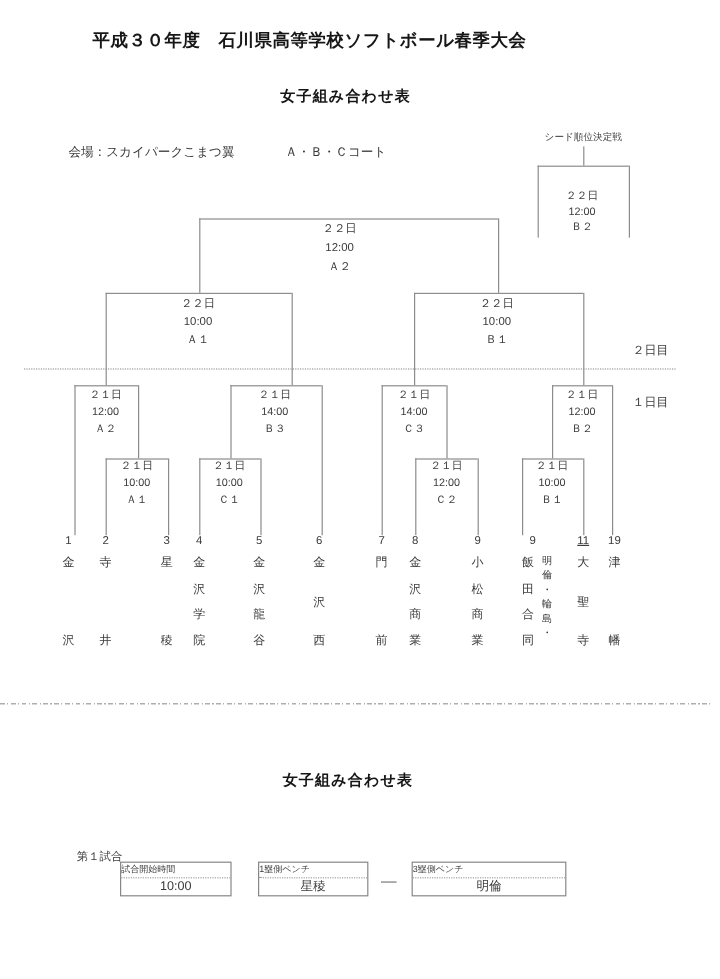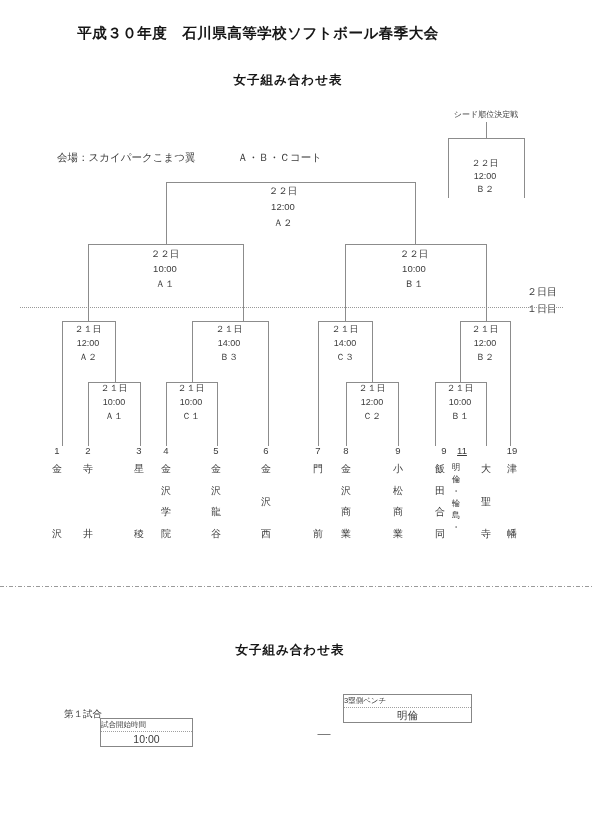--- a/index.html
+++ b/index.html
@@ -29,27 +29,27 @@
 </head>
 <body>
 
 <div class="page">
 
   <div class="abs ctr main-title" style="left:258px;top:24px">平成３０年度　石川県高等学校ソフトボール春季大会</div>
 
   <div class="abs ctr sec-title" style="left:288px;top:72px">女子組み合わせ表</div>
 
 
-  <div class="abs info" style="left:57px;top:151px">会場：スカイパークこまつ翼　　　　Ａ・Ｂ・Ｃコート</div>
+  <div class="abs info" style="left:57px;top:120px">会場：スカイパークこまつ翼　　　　Ａ・Ｂ・Ｃコート</div>
 
   <div class="abs ctr small-label" style="left:486px;top:109px">シード順位決定戦</div>
 
   <div class="abs day-label" style="left:527px;top:285px">２日目</div>
 
-  <div class="abs day-label" style="left:527px;top:302px">１日目</div>
+  <div class="abs day-label" style="left:527px;top:328px">１日目</div>
 
   <div class="dotted-line" style="left:20px;top:307px;width:543px"></div>
 
   <div class="abs" style="left:0;top:0;width:600px;height:816px" id="bracket-layer">
       <div class="bline" style="left: 486px; top: 122px; width: 1px; height: 16px;"></div>
       <div class="bline" style="left: 448px; top: 138px; width: 76px; height: 1px;"></div>
       <div class="bline" style="left: 448px; top: 138px; width: 1px; height: 60px;"></div>
       <div class="bline" style="left: 524px; top: 138px; width: 1px; height: 60px;"></div>
       <div class="bline" style="left: 166px; top: 182px; width: 249px; height: 1px;"></div>
       <div class="bline" style="left: 166px; top: 182px; width: 1px; height: 62px;"></div>
@@ -206,21 +206,21 @@
         <span>同</span>
       </div>
       <div class="tcol" title="飯田・明倫・輪島合同" style="left: 456px; top: 462px; height: 70px; font-size: 8.5px; width: 14px;">
         <span>明</span>
         <span>倫</span>
         <span>・</span>
         <span>輪</span>
         <span>島</span>
         <span>・</span>
       </div>
-      <div class="tnum" style="left: 462px; top: 445px; text-decoration: underline;">11</div>
+      <div class="tnum" style="left: 486px; top: 445px; text-decoration: underline;">11</div>
       <div class="tcol" title="大聖寺" style="left: 486px; top: 462px; height: 79px; font-size: 10px; width: 14px;">
         <span>大</span>
         <span>聖</span>
         <span>寺</span>
       </div>
       <div class="tnum" style="left: 512px; top: 445px;">19</div>
       <div class="tcol" title="津幡" style="left: 512px; top: 462px; height: 79px; font-size: 10px; width: 14px;">
         <span>津</span>
         <span>幡</span>
       </div>
@@ -231,21 +231,25 @@
   <div class="abs ctr sec-title" style="left:290px;top:642px">女子組み合わせ表</div>
 
 
   <div class="abs" style="left:64px;top:708px;font-size:9.5px">第１試合</div>
 
   <div class="tbox" style="left:100px;top:718px;width:93px;height:29px">
     <div class="tbox-header">試合開始時間</div>
     <div class="tbox-value">10:00</div>
   </div>
 
+  <div class="tbox" style="left:215px;top:718px;width:92px;height:29px">
+    <div class="tbox-header">1塁側ベンチ</div>
+    <div class="tbox-value">星稜</div>
+  </div>
 
   <div class="abs ctr vs-dash" style="left:324px;top:726px">―</div>
 
-  <div class="tbox" style="left:343px;top:694px;width:129px;height:29px">
+  <div class="tbox" style="left:343px;top:718px;width:129px;height:29px">
     <div class="tbox-header">3塁側ベンチ</div>
     <div class="tbox-value">明倫</div>
   </div>
 
 </div>
 
 </body></html>

